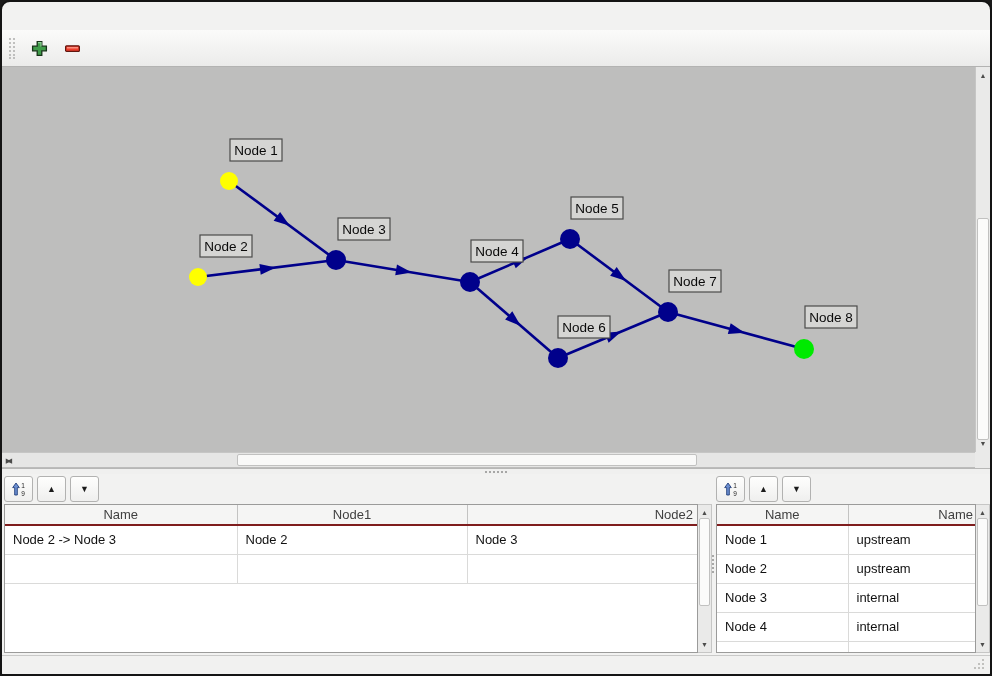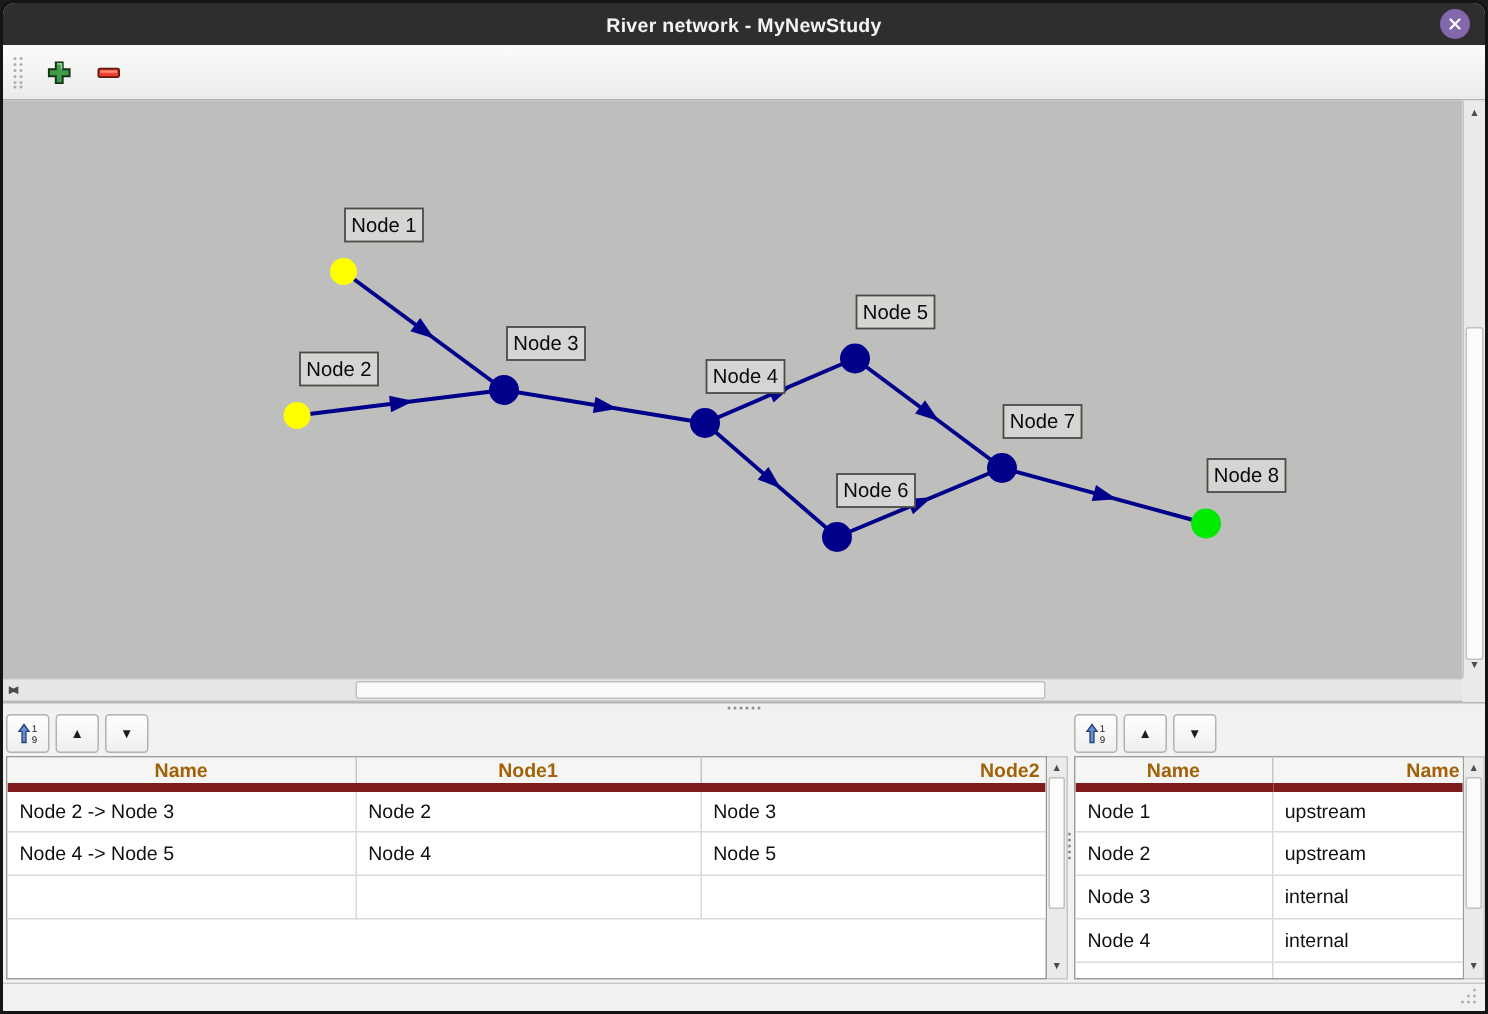--- a/index.html
+++ b/index.html
@@ -90,22 +90,22 @@
     width:29px; height:26px; margin-right:4px;
     border:1px solid #b2b2b1; border-radius:3px;
     background:linear-gradient(#fefefd,#efefee);
     display:flex; align-items:center; justify-content:center;
     font-size:9px; color:#1c1c1c; padding:0; cursor:pointer;
   }
   .tablewrap { position:absolute; top:30px; left:0; right:0; bottom:0; display:flex; }
   .tclip { flex:1 1 auto; overflow:hidden; background:#fff; border:1px solid #9b9b9a; }
   table { border-collapse:collapse; table-layout:fixed; width:100%; background:#fff; }
   th {
-    height:20px; font-weight:bold; font-size:13px; text-align:center; color:#a16207;
-    background:#f5f5f4; border-right:1px solid #c3c3c2; border-bottom:6px solid #7f1d1d;
+    height:20px; font-weight:normal; font-size:13px; text-align:center; color:#404040;
+    background:#f5f5f4; border-right:1px solid #c3c3c2; border-bottom:2px solid #7f1d1d;
     overflow:hidden; white-space:nowrap; padding:0 4px;
   }
   th:last-child { border-right:none;text-align:right; }
   td {
     height:29px; font-size:13px; color:#111; padding:0 0 0 8px;
     border-right:1px solid #dadad9; border-bottom:1px solid #dadad9;
     overflow:hidden; white-space:nowrap; background:#fff;
   }
   td:last-child { border-right:none; }
   .tscroll { flex:0 0 14px; background:#eaeae9; border:1px solid #c6c6c5; border-left:none; position:relative; }
@@ -119,28 +119,20 @@
   }
   .resize-grip { position:absolute; right:6px; bottom:5px; width:12px; height:12px; }
   .resize-grip i { position:absolute; right:0; bottom:0; width:2px; height:2px; background:#b0b0ae; border-radius:50%;
     box-shadow:-4px 0 #b0b0ae,-8px 0 #b0b0ae,0 -4px #b0b0ae,-4px -4px #b0b0ae,0 -8px #b0b0ae; }
 </style>
 </head>
 <body>
 
 <div class="window">
 
-  <div class="titlebar">
-    <span class="title">River network - MyNewStudy</span>
-    <button class="close-btn">
-      <svg width="12" height="12" viewBox="0 0 12 12">
-        <path d="M3 3 L9 9 M9 3 L3 9" stroke="#ffffff" stroke-width="1.5" fill="none" stroke-linecap="round"></path>
-      </svg>
-    </button>
-  </div>
 
   <div class="toolbar">
     <div class="grip-dots">
         <i></i>
       </div>
     <button class="tool-btn">
       <svg width="17" height="17" viewBox="0 0 17 17">
         <path d="M6.2 1.6 h4.6 v4.6 h4.6 v4.6 h-4.6 v4.6 h-4.6 v-4.6 h-4.6 v-4.6 h4.6 z" fill="#3f9c49" stroke="#163318" stroke-width="1.3"></path>
         <path d="M7 2.6 h3 v3.8" fill="none" stroke="#8fd096" stroke-width="1.2"></path>
       </svg>
@@ -261,25 +253,20 @@
                 <th>Node2</th>
               </tr>
             </thead>
           <tbody>
               <tr>
                 <td>Node 2 -&gt; Node 3</td>
                 <td>Node 2</td>
                 <td>Node 3</td>
               </tr>
               <tr>
-                <td>Node 4 -&gt; Node 5</td>
-                <td>Node 4</td>
-                <td>Node 5</td>
-              </tr>
-              <tr>
                 <td></td>
                 <td></td>
                 <td></td>
               </tr>
             </tbody>
         </table>
       </div>
       <div class="tscroll">
         <button class="sb-arrow up">▲</button>
         <div class="tthumb"></div>

